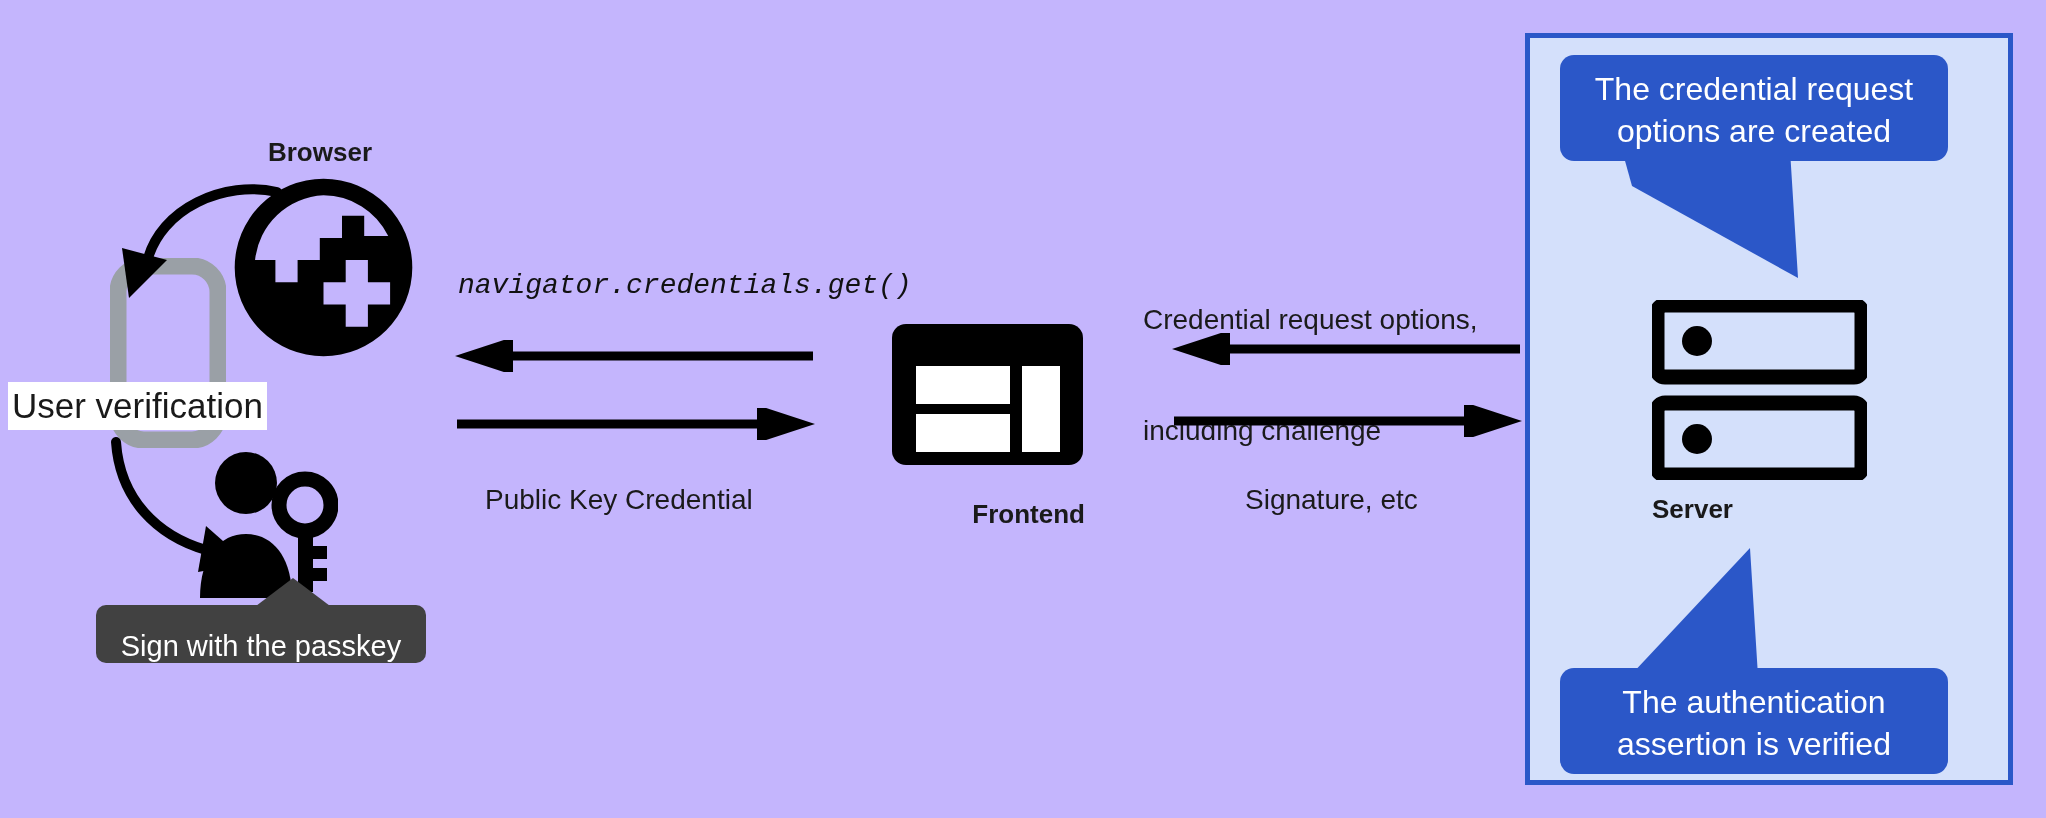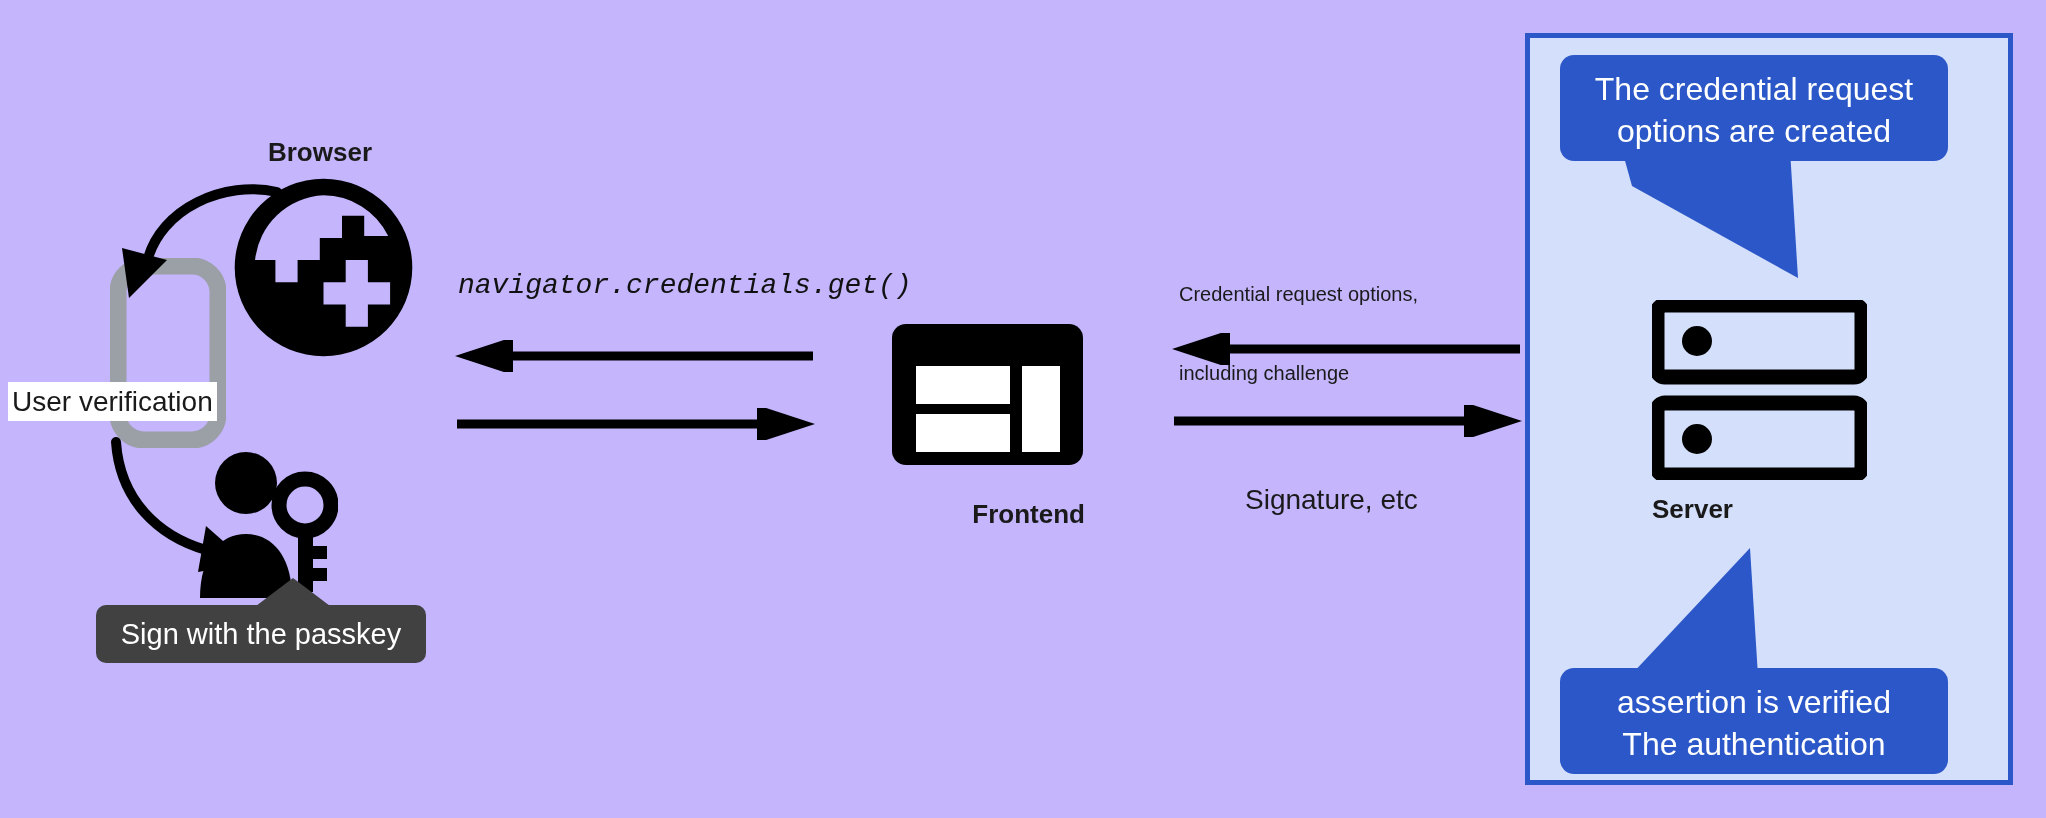--- a/index.html
+++ b/index.html
@@ -62,21 +62,21 @@
   #passkey-tooltip {
     position: absolute;
     left: 96px;
     top: 605px;
     width: 330px;
     height: 58px;
     background: #414141;
     color: #ffffff;
     border-radius: 10px;
     display: flex;
-    align-items: center;
+    align-items: flex-end;
     justify-content: center;
     font-size: 29px;
     font-family: "Liberation Sans", sans-serif;
   }
 
   .icon-svg { position: absolute; display: block; }
 </style>
 </head>
 <body>
 
@@ -100,22 +100,22 @@
     <circle cx="45" cy="139" r="15" fill="#000000"></circle>
   </svg>
 
   <div class="lbl lbl-bold" style="left:1652px; top:493px; width:215px; font-size:26px;">Server</div>
 
   <svg class="icon-svg" style="left:1610px; top:548px;" width="300" height="130" viewBox="0 0 300 130">
     <polygon points="140,0 148,128 20,128" fill="#2B57C8"></polygon>
   </svg>
 
   <div class="callout-blue" style="left:1560px; top:668px; width:388px; height:106px;">
+    <div>The authentication</div>
     <div>assertion is verified</div>
-    <div>The authentication</div>
   </div>
 
   <div class="lbl lbl-bold" style="left:230px; top:136px; width:180px; text-align:center; font-size:26px;">Browser</div>
 
   <svg class="icon-svg" style="left:231px; top:175px;" width="185" height="185" viewBox="0 0 100 100">
     <path d="M50,2 A48,48 0 1,0 50,98 A48,48 0 1,0 50,2 Z
              M50,11 A39,39 0 0,1 85,33 L72,33 L72,22 L60,22 L60,34 L48,34
              L48,46 L36,46 L36,58 L24,58 L24,46 L13,46 A39,39 0 0,1 50,11 Z
              M62,46 L74,46 L74,58 L86,58 L86,70 L74,70 L74,82 L62,82 L62,70
              L50,70 L50,58 L62,58 Z" fill="#000000" fill-rule="evenodd"></path>
@@ -129,21 +129,21 @@
   <svg class="icon-svg" style="left:105px; top:170px;" width="190" height="150" viewBox="0 0 190 150">
     <path d="M172,22 C120,10 55,38 42,92" fill="none" stroke="#000000" stroke-width="10" stroke-linecap="round"></path>
     <polygon points="24,128 17,78 62,90" fill="#000000"></polygon>
   </svg>
 
   <svg class="icon-svg" style="left:98px; top:430px;" width="200" height="150" viewBox="0 0 200 150">
     <path d="M18,12 C22,70 60,106 108,120" fill="none" stroke="#000000" stroke-width="10" stroke-linecap="round"></path>
     <polygon points="150,133 100,142 108,96" fill="#000000"></polygon>
   </svg>
 
-  <div class="lbl" style="left:8px; top:382px; font-size:28px; background:#ffffff; padding:2px 4px;">User verification</div>
+  <div class="lbl" style="left:8px; top:382px; font-size:35px; background:#ffffff; padding:2px 4px;">User verification</div>
 
   <svg class="icon-svg" style="left:198px; top:448px;" width="140" height="160" viewBox="0 0 140 160">
     <circle cx="48" cy="35" r="31" fill="#000000"></circle>
     <path d="M2,150 C2,108 22,86 48,86 C74,86 94,108 94,150 Z" fill="#000000"></path>
     <circle cx="107" cy="57" r="26" fill="none" stroke="#000000" stroke-width="15"></circle>
     <rect x="100" y="78" width="15" height="66" fill="#000000"></rect>
     <rect x="113" y="98" width="16" height="13" fill="#000000"></rect>
     <rect x="113" y="120" width="16" height="13" fill="#000000"></rect>
   </svg>
 
@@ -160,31 +160,32 @@
   <svg class="icon-svg" style="left:455px; top:340px;" width="360" height="32" viewBox="0 0 360 32">
     <line x1="50" y1="16" x2="358" y2="16" stroke="#000000" stroke-width="9"></line>
     <polygon points="0,16 58,-3 58,35" fill="#000000"></polygon>
   </svg>
 
   <svg class="icon-svg" style="left:455px; top:408px;" width="360" height="32" viewBox="0 0 360 32">
     <line x1="2" y1="16" x2="312" y2="16" stroke="#000000" stroke-width="9"></line>
     <polygon points="360,16 302,-3 302,35" fill="#000000"></polygon>
   </svg>
 
+  <div class="lbl" style="left:485px; top:482px; font-size:28px;">Public Key Credential</div>
 
   <svg class="icon-svg" style="left:890px; top:322px;" width="195" height="145" viewBox="0 0 195 145">
     <rect x="2" y="2" width="191" height="141" rx="14" ry="14" fill="#000000"></rect>
     <rect x="26" y="44" width="94" height="38" fill="#ffffff"></rect>
     <rect x="26" y="92" width="94" height="38" fill="#ffffff"></rect>
     <rect x="132" y="44" width="38" height="86" fill="#ffffff"></rect>
   </svg>
 
   <div class="lbl lbl-bold" style="left:890px; top:498px; width:195px; text-align:right; font-size:26px;">Frontend</div>
 
-  <div class="lbl" style="left:1143px; top:228px; font-size:20px; line-height:1.32;margin-left:36px;">
+  <div class="lbl" style="left:1143px; top:228px; font-size:28px; line-height:1.32;">
     <div>Credential request options,</div>
     <div>including challenge</div>
   </div>
 
   <svg class="icon-svg" style="left:1172px; top:333px;" width="350" height="32" viewBox="0 0 350 32">
     <line x1="50" y1="16" x2="348" y2="16" stroke="#000000" stroke-width="9"></line>
     <polygon points="0,16 58,-3 58,35" fill="#000000"></polygon>
   </svg>
 
   <svg class="icon-svg" style="left:1172px; top:405px;" width="350" height="32" viewBox="0 0 350 32">

